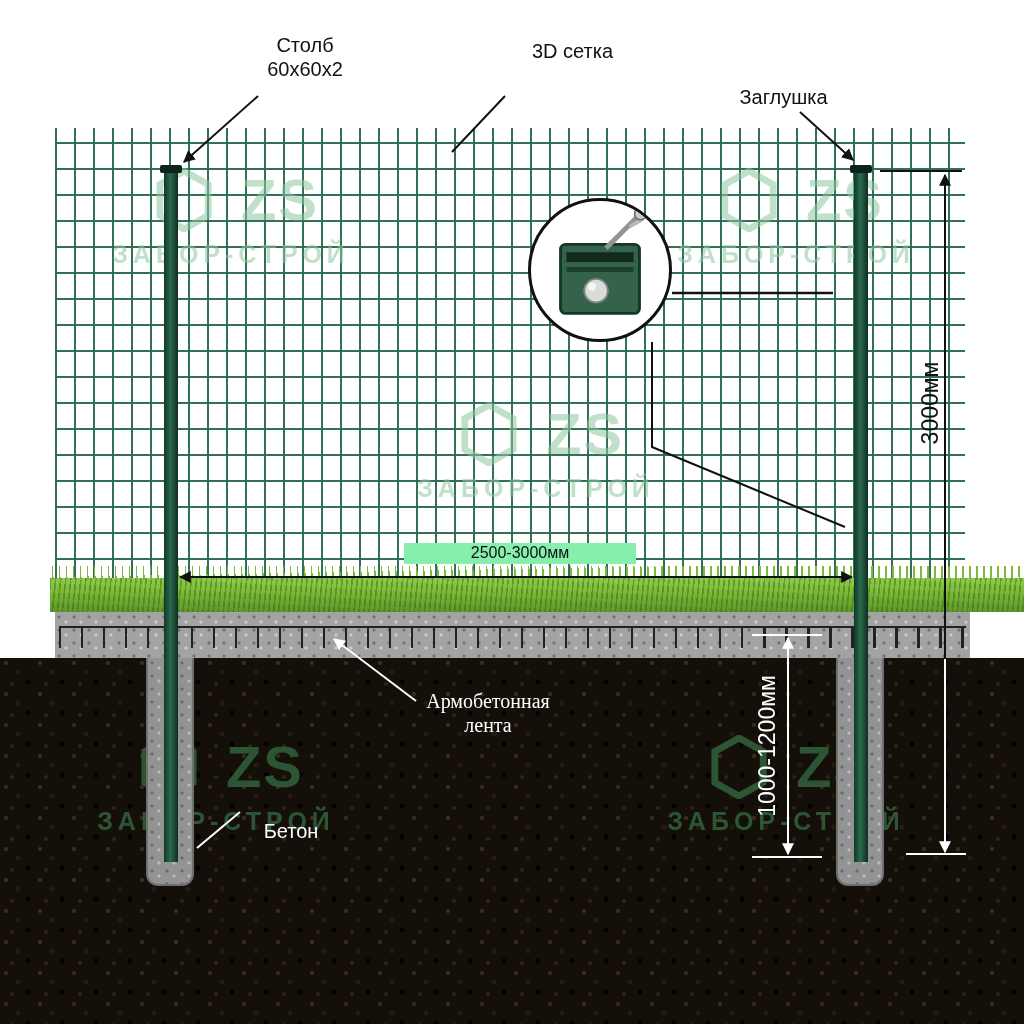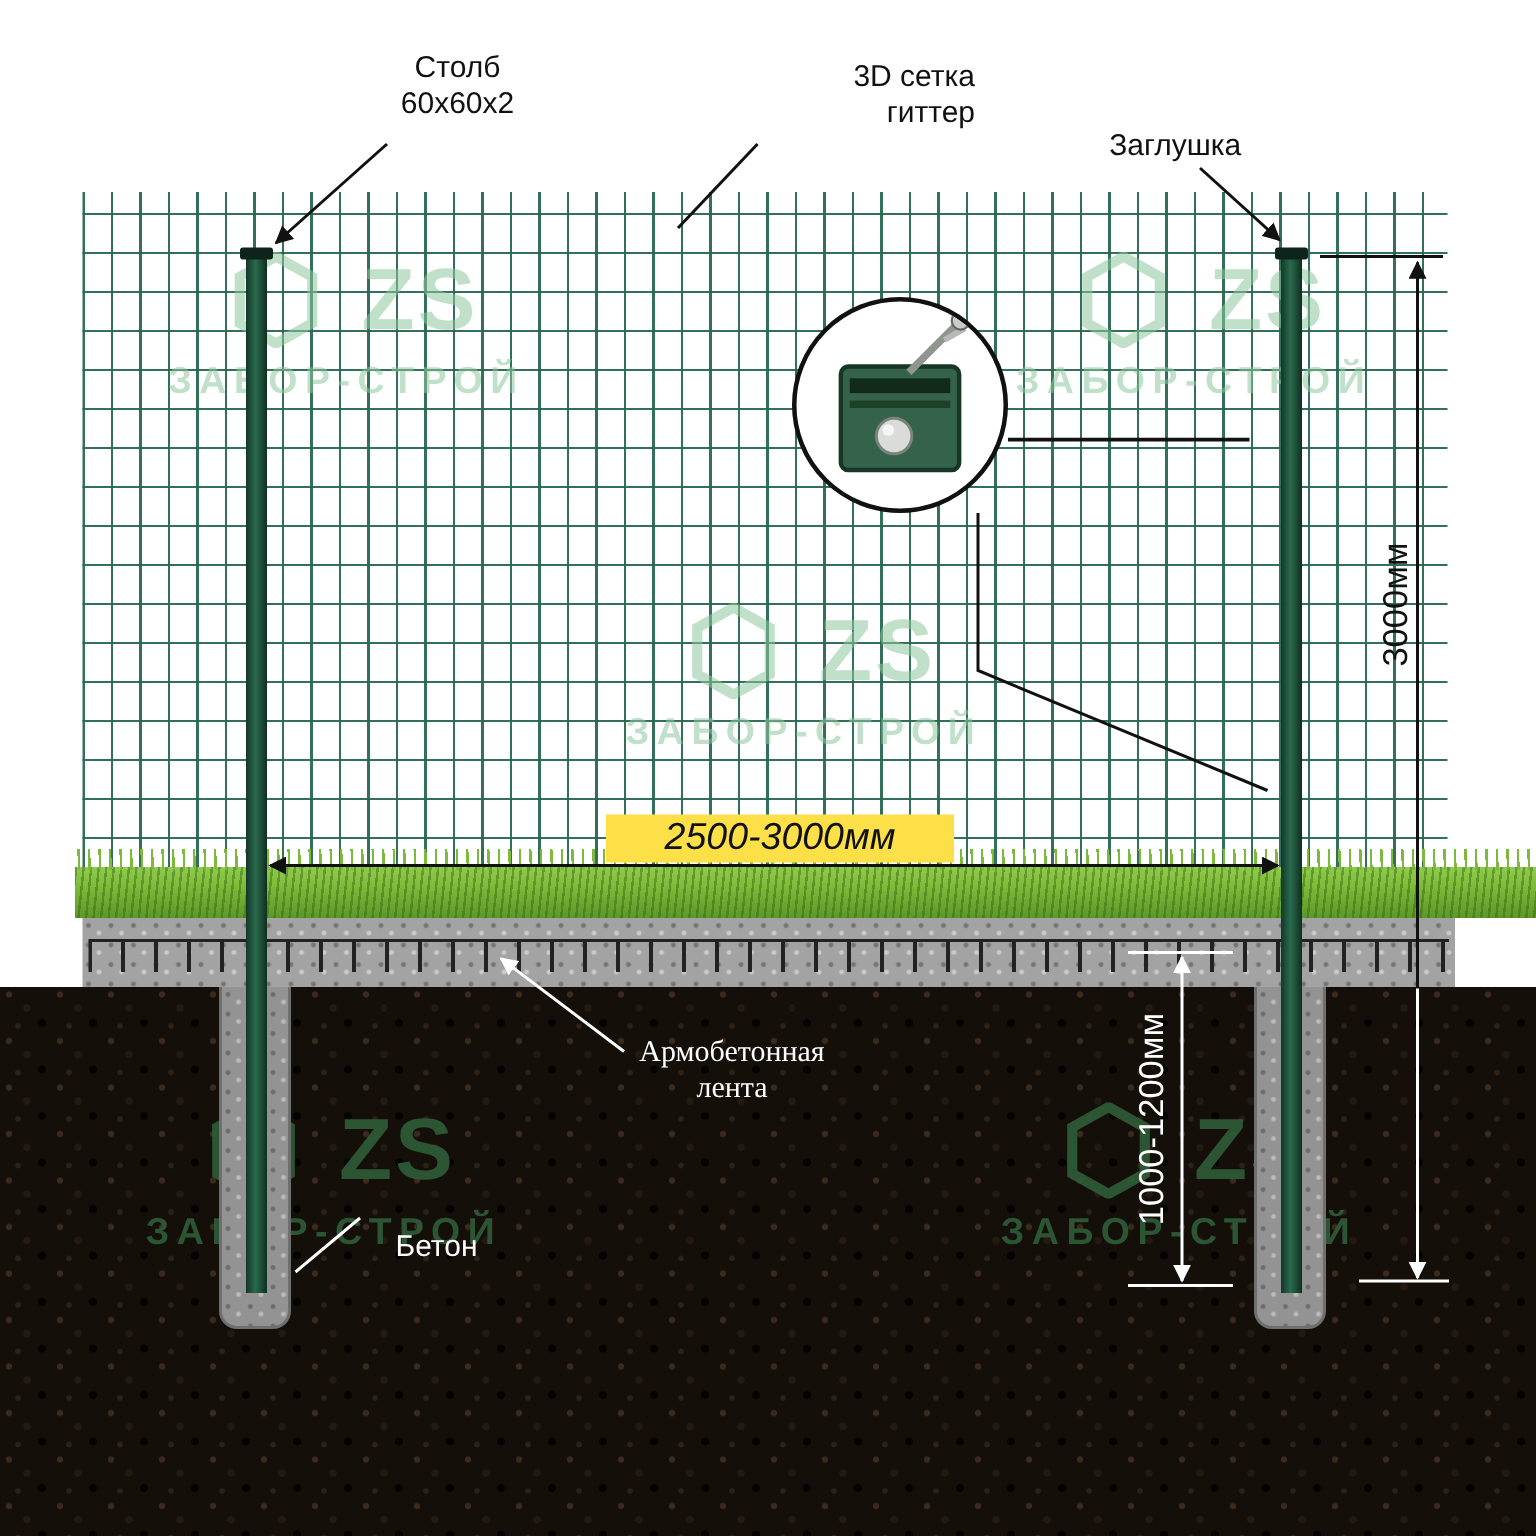--- a/index.html
+++ b/index.html
@@ -67,21 +67,21 @@
   
   .detail{position:absolute;left:528px;top:198px;width:144px;height:144px;z-index:6;
     background:#fff;border:3px solid #111;border-radius:50%;box-sizing:border-box;overflow:hidden;}
 
   
   .ann{position:absolute;left:0;top:0;z-index:5;pointer-events:none;}
 
   
   .lbl{position:absolute;z-index:7;color:#111;font-size:20px;text-align:center;line-height:1.18;}
   .lbl-white{color:#ffffff;}
-  .lbl-span{background:#fde047;padding:1px 6px;font-size:25px;font-style:italic;}
+  .lbl-span{background:#86efac;padding:1px 6px;font-size:16px;}
   .rot{transform:rotate(-90deg);}
   .fastener-l1{display:inline-block;}
   .grunt{font-size:34px;letter-spacing:1px;}
 </style>
 </head>
 <body>
 
 <div class="scene">
 
   <div class="mesh">
@@ -184,23 +184,22 @@
       <circle cx="111" cy="13" r="6" fill="#c8ccc8" stroke="#666" stroke-width="1.5"></circle>
       <circle cx="66" cy="91" r="12" fill="#d9dcd9" stroke="#7c827c" stroke-width="2"></circle>
       <circle cx="62" cy="87" r="4" fill="#f4f6f4"></circle>
     </svg>
   </div>
 
   <div class="lbl" style="left:230px;top:34px;width:150px;">
     <div>Столб</div>
     <div>60х60х2</div>
   </div>
-  <div class="lbl" style="left:495px;top:40px;width:155px;text-align:right;">
+  <div class="lbl" style="left:495px;top:40px;width:155px;">
     <div>3D сетка</div>
-    <div>гиттер</div>
   </div>
   <div class="lbl" style="left:716px;top:86px;width:135px;">Заглушка</div>
 
 
   <div class="lbl lbl-span" style="left:404px;top:543px;width:220px;">2500-3000мм</div>
   <div class="lbl rot" style="left:886px;top:389px;width:90px;height:28px;font-size:23px;">3000мм</div>
   <div class="lbl lbl-white rot" style="left:693px;top:732px;width:150px;height:28px;font-size:23px;">1000-1200мм</div>
 
   <div class="lbl lbl-white" style="left:388px;top:690px;width:200px;font-family:Liberation Serif, serif;">
     <div>Армобетонная</div>

